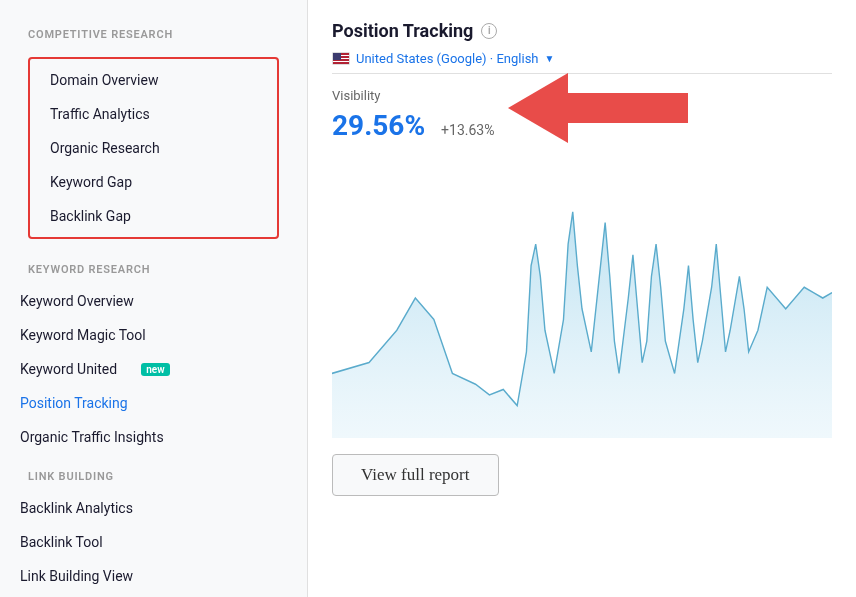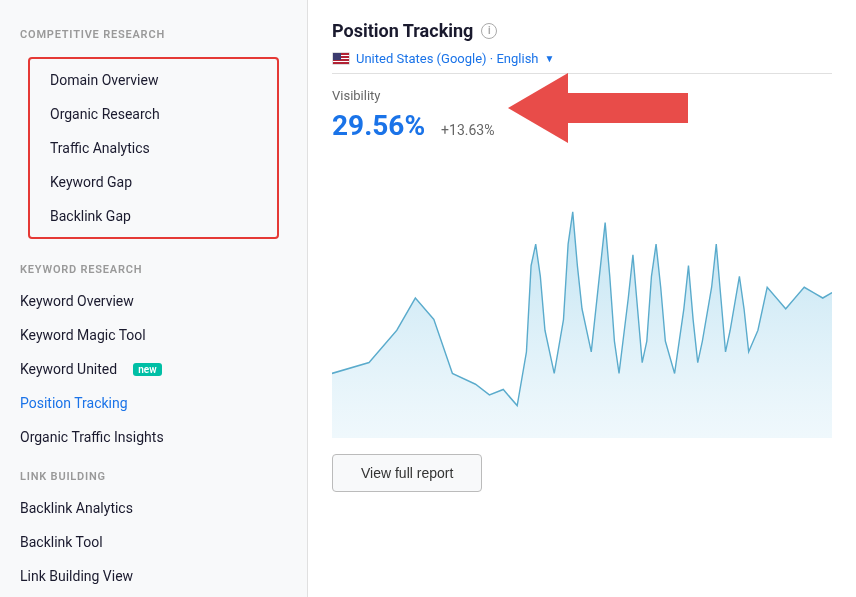--- a/index.html
+++ b/index.html
@@ -21,21 +21,21 @@
       padding: 12px 0;
       height: 597px;
       overflow-y: auto;
     }
 
     .sidebar-section-label {
       font-size: 11px;
       font-weight: 600;
       color: #999;
       letter-spacing: 0.8px;
-      padding: 16px 20px 8px 20px;
+      padding: 16px 20px 8px 28px;
       text-transform: uppercase;
     }
 
     .sidebar-item {
       display: flex;
       align-items: center;
       padding: 9px 20px;
       font-size: 14px;
       color: #1a1a2e;
       cursor: pointer;
@@ -46,21 +46,21 @@
       color: #1a73e8;
     }
 
     .badge-new {
       background: #00bfa5;
       color: #fff;
       font-size: 10px;
       font-weight: 600;
       border-radius: 3px;
       padding: 1px 5px;
-      margin-left: 8px;
+      margin-left: 16px;
     }
 
     
     .competitive-box {
       border: 2px solid #e53935;
       border-radius: 4px;
       margin: 8px 28px;
       padding: 4px 0;
       position: relative;
     }
@@ -182,24 +182,25 @@
     }
 
     
     .view-report-btn {
       display: inline-block;
       padding: 10px 28px;
       border: 1px solid #bbb;
       border-radius: 4px;
       background: #f8f9fa;
       color: #333;
-      font-size: 14px;
+      font-size: 17px;
       cursor: pointer;
       margin-top: 16px;
       font-weight: 500;
+      font-family: Liberation Serif, serif;
     }
 
     
     .red-arrow-container {
       position: absolute;
       top: 68px;
       left: 200px;
       pointer-events: none;
       z-index: 10;
     }
@@ -209,24 +210,24 @@
 
 <aside class="sidebar">
 
   <div>
     <div class="sidebar-section-label">COMPETITIVE RESEARCH</div>
     <div class="competitive-box">
       <div class="sidebar-item">
         <span>Domain Overview</span>
       </div>
       <div class="sidebar-item">
+        <span>Traffic Analytics</span>
+      </div>
+      <div class="sidebar-item">
         <span>Organic Research</span>
-      </div>
-      <div class="sidebar-item">
-        <span>Traffic Analytics</span>
       </div>
       <div class="sidebar-item">
         <span>Keyword Gap</span>
       </div>
       <div class="sidebar-item">
         <span>Backlink Gap</span>
       </div>
     </div>
   </div>
 

